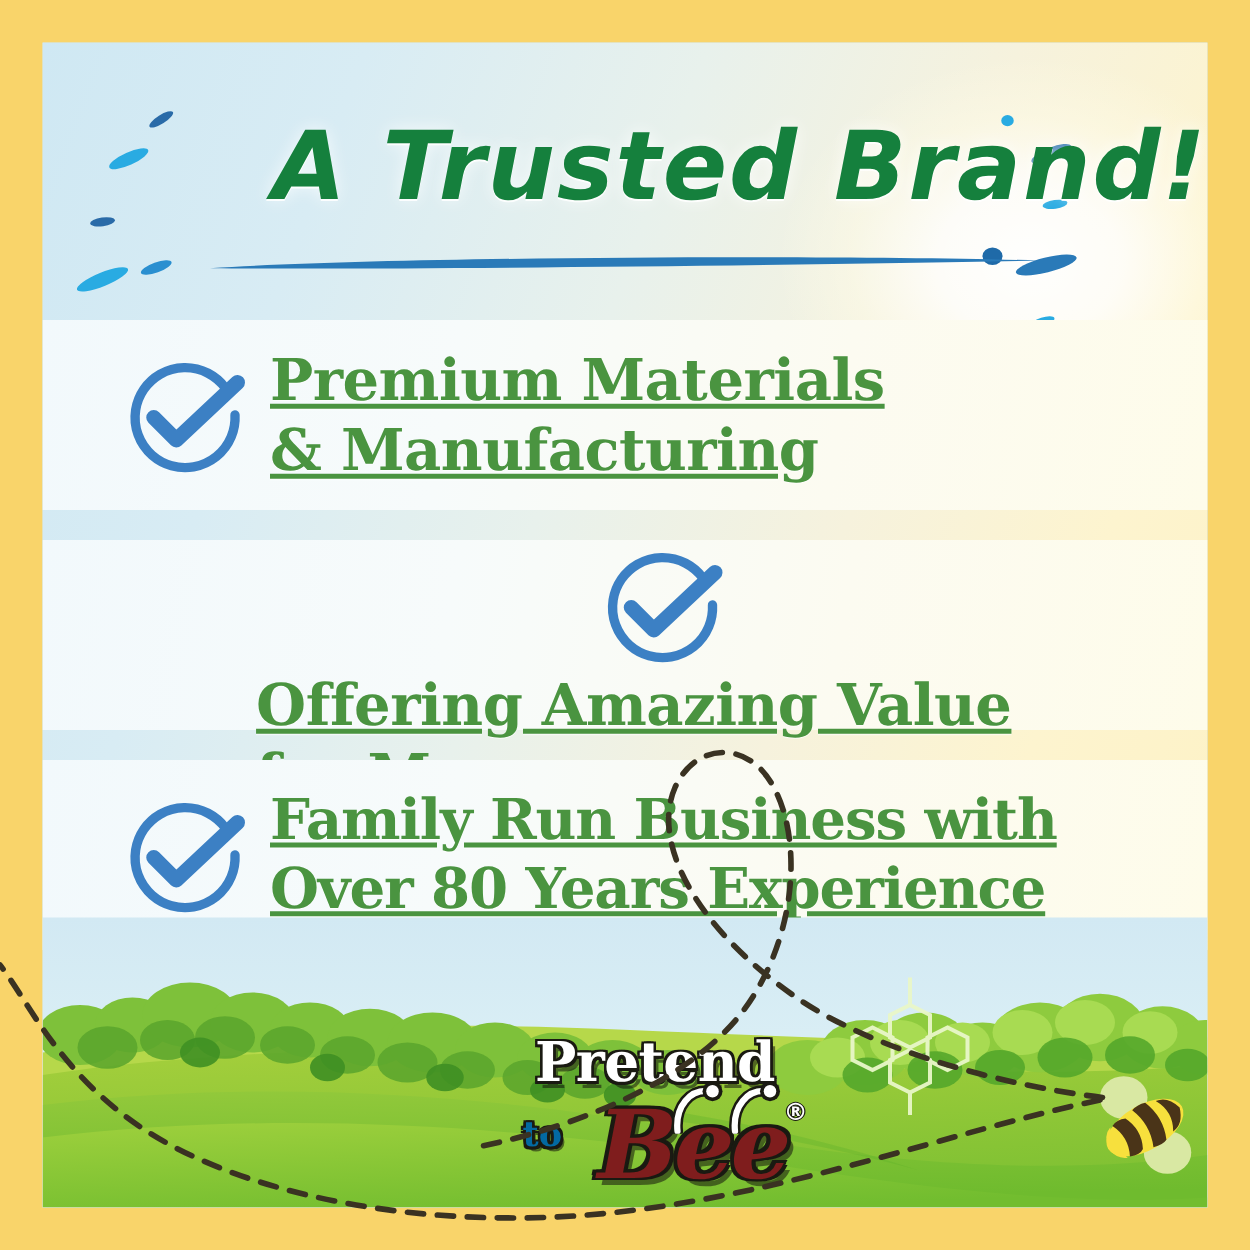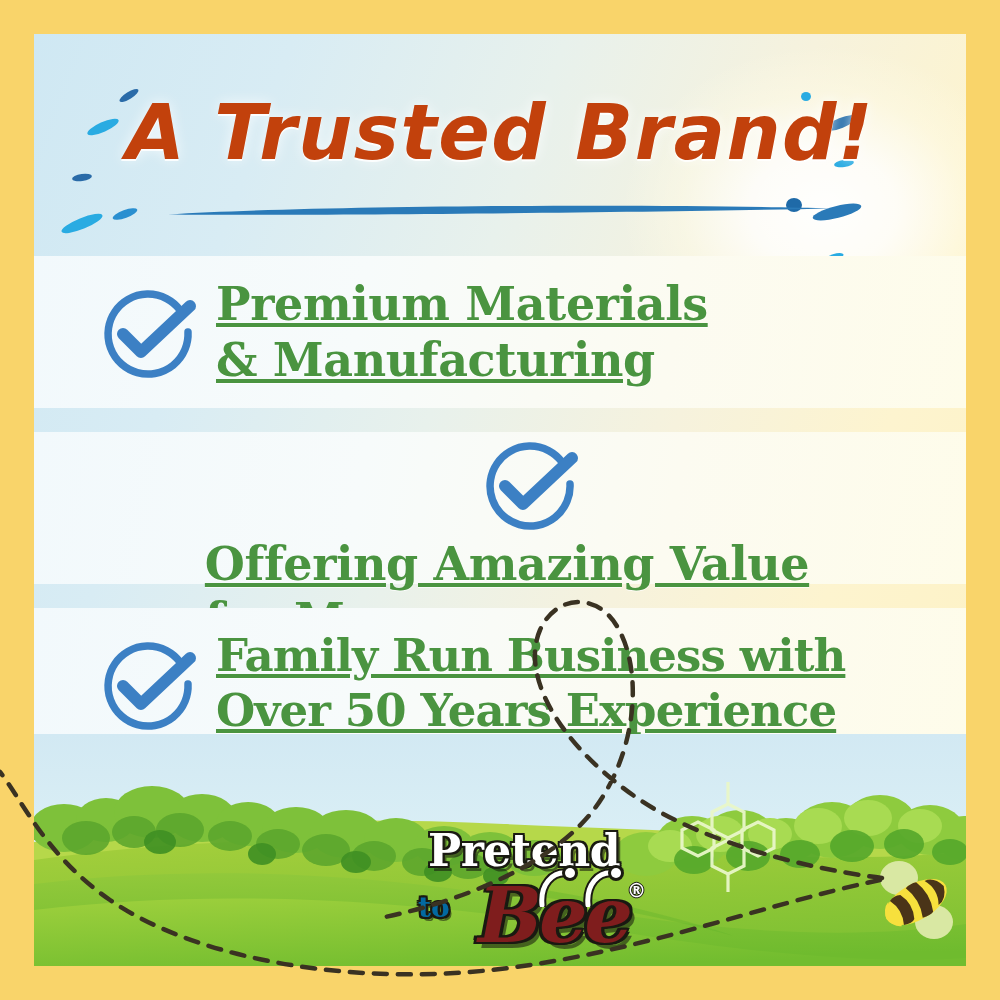--- a/index.html
+++ b/index.html
@@ -59,27 +59,27 @@
   #headline-zone {
     position: absolute;
     left: 0; top: 36px;
     width: 932px;
     height: 175px;
   }
   #headline-text {
     position: absolute;
     left: 0; top: 18px;
     width: 932px;
-    text-align: center;
+    text-align: right;
     font-family: "DejaVu Sans", sans-serif;
     font-size: 76px;
     font-weight: bold;
     font-style: italic;
     letter-spacing: 1.5px;
-    color: #c2410c;
+    color: #15803d;
     text-shadow: 0 2px 0 rgba(255,255,255,0.85), 0 0 14px rgba(255,255,255,0.75);
     white-space: nowrap;
   }
   #headline-underline {
     position: absolute;
     left: 132px;
     top: 133px;
     width: 668px;
     height: 15px;
   }
@@ -281,21 +281,21 @@
     </div>
 
     <div class="band" id="band-3">
       <div class="check-wrap">
         <svg viewBox="0 0 108 104" width="108" height="104">
           <path d="M86,30 A40,40 0 1 0 94,52" fill="none" stroke="#3c80c4" stroke-width="7.5" stroke-linecap="round"></path>
           <path d="M29,54 L47,72 L96,26" fill="none" stroke="#3c80c4" stroke-width="12" stroke-linecap="round" stroke-linejoin="round"></path>
         </svg>
       </div>
       <div class="bullet-text">Family Run Business with
-Over 50 Years Experience</div>
+Over 80 Years Experience</div>
     </div>
 
     <div id="landscape">
       <svg width="932" height="232" viewBox="0 0 932 232">
         <defs>
           <linearGradient id="grassA" x1="0" y1="0" x2="0.3" y2="1">
             <stop offset="0%" stop-color="#a5cf3c"></stop>
             <stop offset="100%" stop-color="#7fc133"></stop>
           </linearGradient>
           <linearGradient id="grassB" x1="0" y1="0" x2="0.2" y2="1">

